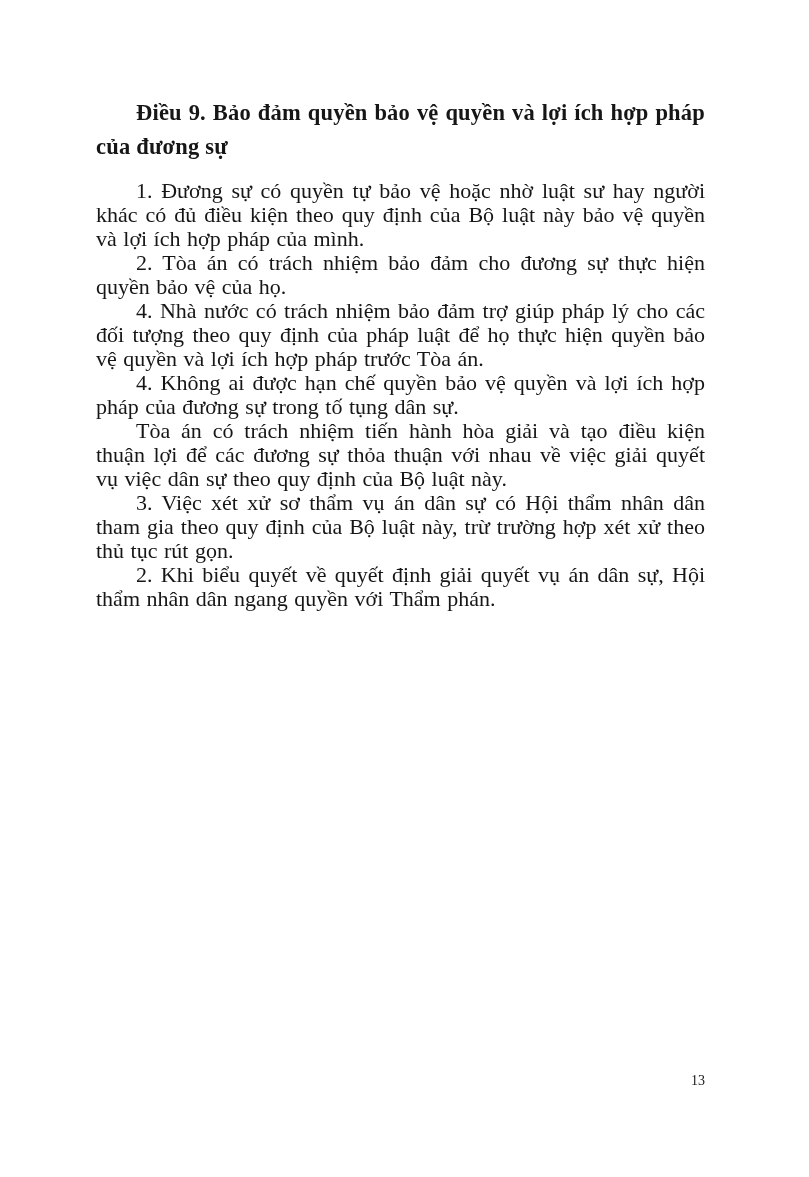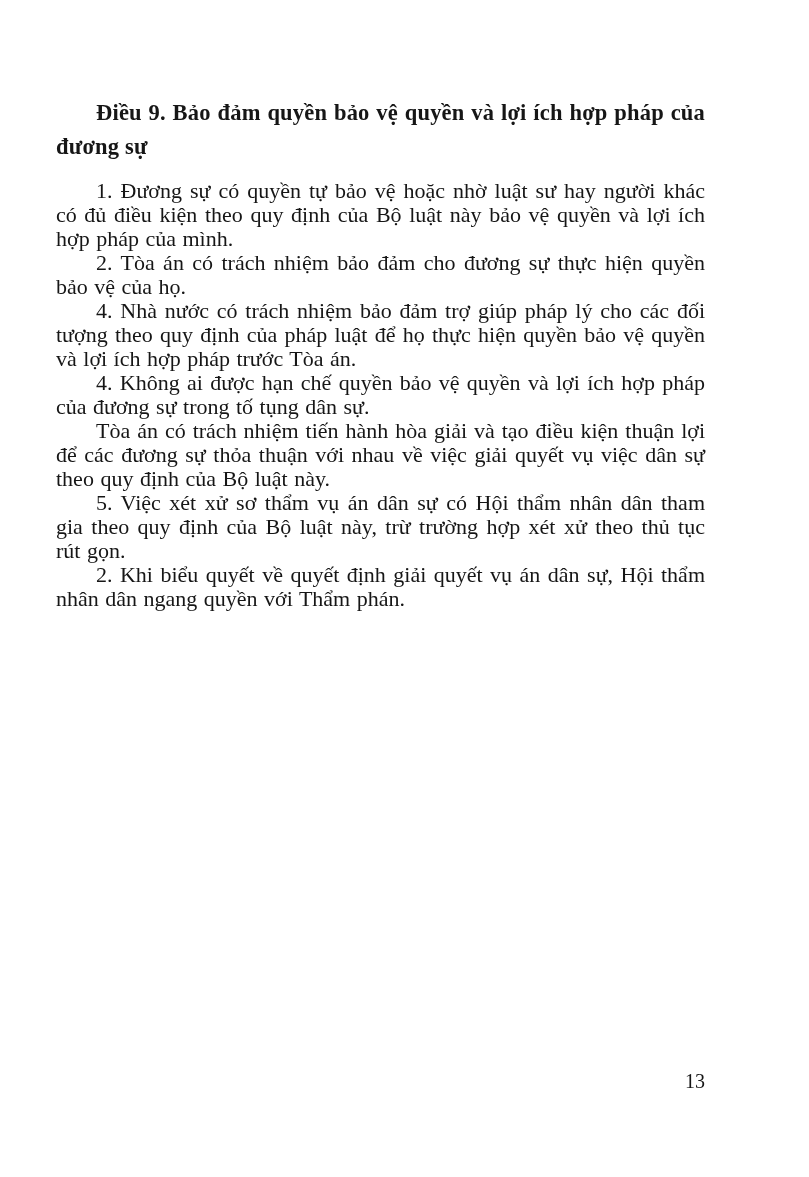--- a/index.html
+++ b/index.html
@@ -7,21 +7,21 @@
     width: 809px;
     height: 1177px;
     background: #ffffff;
     font-family: "Liberation Serif", "DejaVu Serif", serif;
     color: #161616;
   }
   .page {
     position: relative;
     width: 809px;
     height: 1168px;
-    padding: 96px 104px 0 56px;
+    padding: 96px 104px 0 96px;
     overflow: hidden;
     background: #ffffff;
   }
   .article { margin: 0; }
   .article-heading {
     font-size: 22.5px;
     font-weight: bold;
     line-height: 33.5px;
     text-align: justify;
     text-indent: 40px;
@@ -33,21 +33,21 @@
     font-size: 22px;
     line-height: 24px;
     text-align: justify;
     text-indent: 40px;
     word-spacing: 1px;
   }
   .page-number {
     position: absolute;
     top: 1066px;
     right: 104px;
-    font-size: 20px;
+    font-size: 14px;
     line-height: 30px;
     text-align: right;
   }
 </style>
 </head>
 <body>
 
 <div class="page">
 
   <section class="article">
@@ -56,19 +56,19 @@
     <p class="body-paragraph">2. Tòa án có trách nhiệm bảo đảm cho đương sự thực hiện quyền bảo vệ của họ.</p>
     <p class="body-paragraph">4. Nhà nước có trách nhiệm bảo đảm trợ giúp pháp lý cho các đối tượng theo quy định của pháp luật để họ thực hiện quyền bảo vệ quyền và lợi ích hợp pháp trước Tòa án.</p>
     <p class="body-paragraph">4. Không ai được hạn chế quyền bảo vệ quyền và lợi ích hợp pháp của đương sự trong tố tụng dân sự.</p>
   </section>
 
   <section class="article">
     <p class="body-paragraph">Tòa án có trách nhiệm tiến hành hòa giải và tạo điều kiện thuận lợi để các đương sự thỏa thuận với nhau về việc giải quyết vụ việc dân sự theo quy định của Bộ luật này.</p>
   </section>
 
   <section class="article">
-    <p class="body-paragraph">5. Việc xét xử sơ thẩm vụ án dân sự có Hội thẩm nhân dân tham gia theo quy định của Bộ luật này, trừ trường hợp xét xử theo thủ tục rút gọn.</p>
+    <p class="body-paragraph">3. Việc xét xử sơ thẩm vụ án dân sự có Hội thẩm nhân dân tham gia theo quy định của Bộ luật này, trừ trường hợp xét xử theo thủ tục rút gọn.</p>
     <p class="body-paragraph">2. Khi biểu quyết về quyết định giải quyết vụ án dân sự, Hội thẩm nhân dân ngang quyền với Thẩm phán.</p>
   </section>
 
   <div class="page-number">13</div>
 
 </div>
 
 </body></html>

